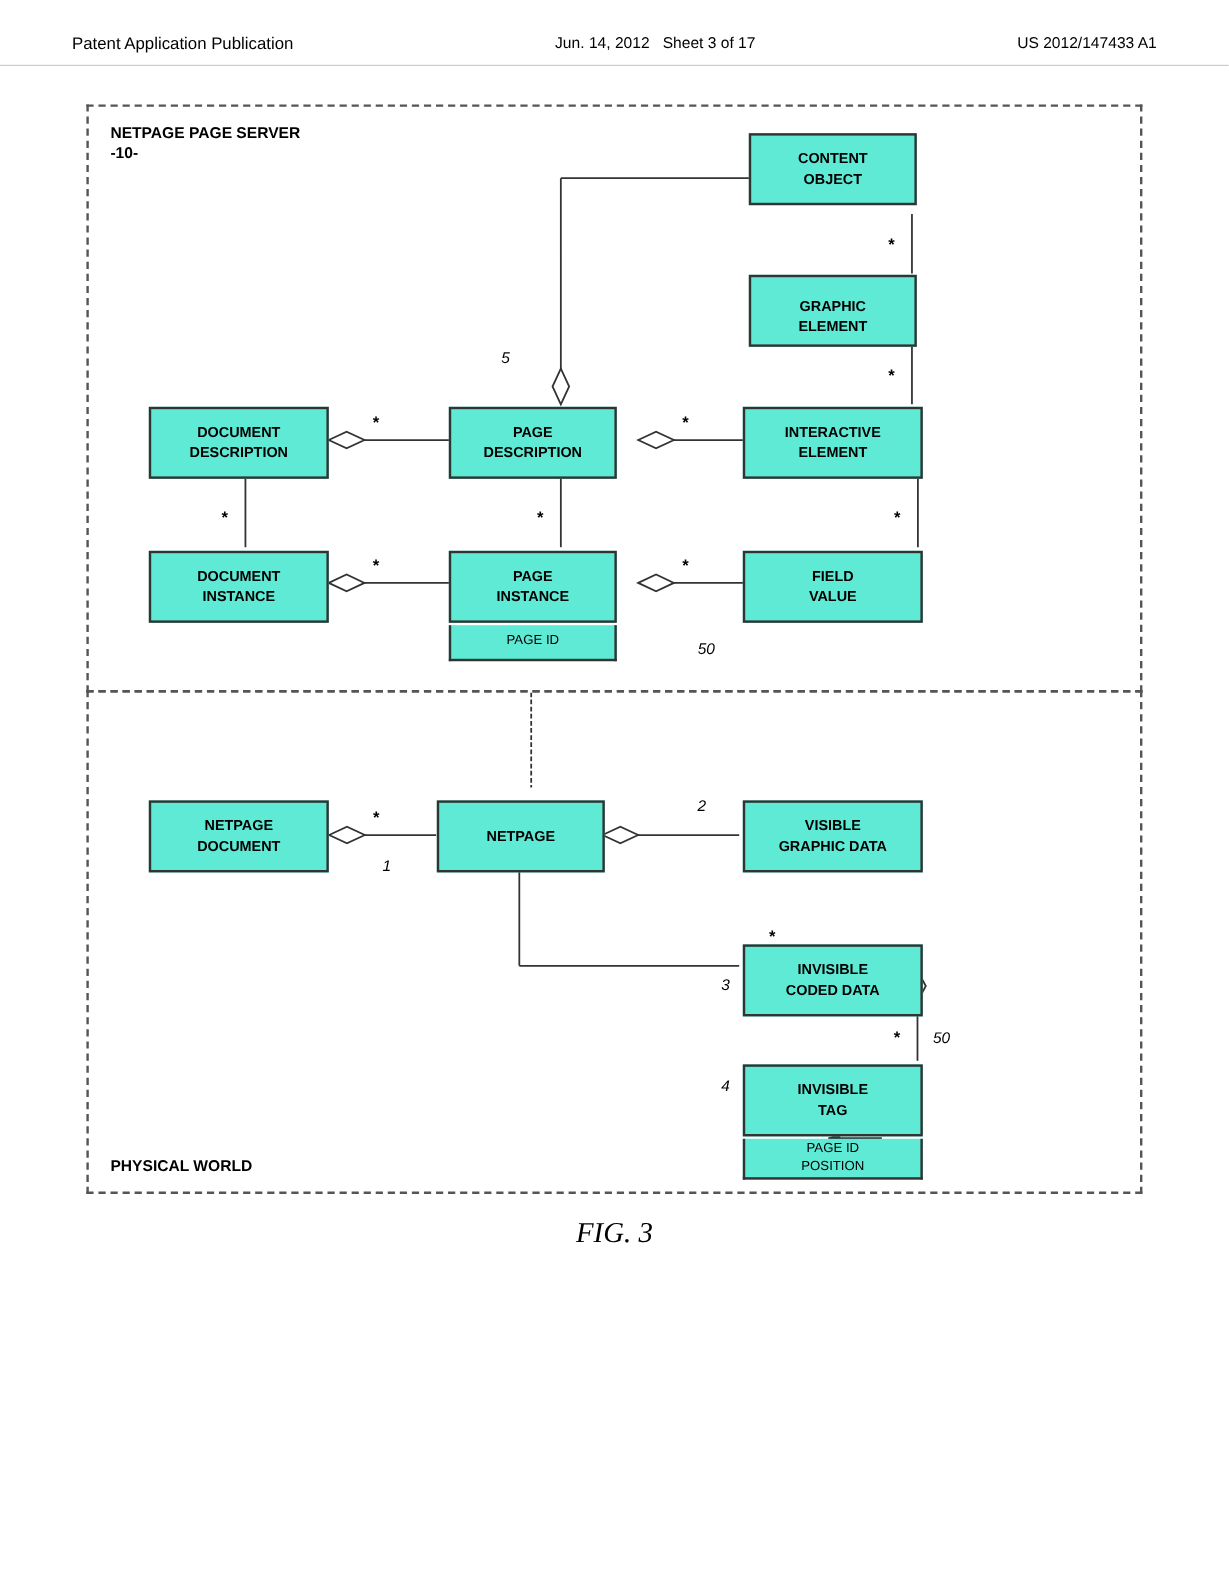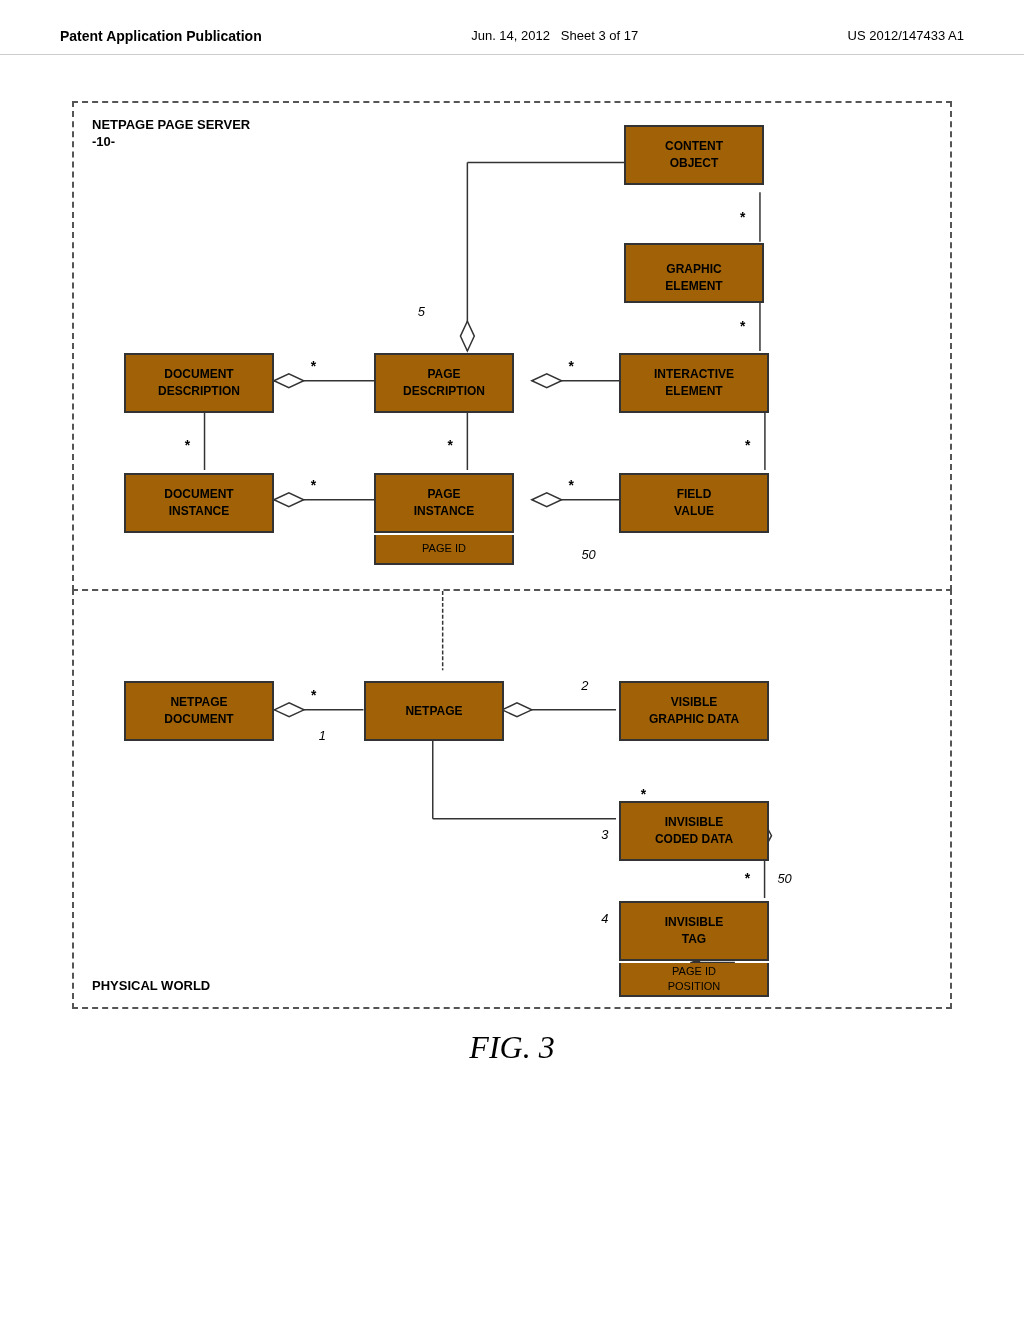--- a/index.html
+++ b/index.html
@@ -13,34 +13,34 @@
 
     
     .header {
       display: flex;
       justify-content: space-between;
       align-items: flex-start;
       padding: 28px 60px 10px 60px;
       font-size: 13px;
       border-bottom: 1px solid #ccc;
     }
-    .header-left { font-weight: bold; font-size: 14px; }
+    .header-left { font-weight: normal; font-size: 14px; }
     .header-center { text-align: right; font-size: 13px; }
     .header-right { font-size: 13px; text-align: right; }
 
     
     .main-content {
       padding: 30px 60px;
     }
 
     
     .diagram-wrapper {
       position: relative;
       width: 880px;
-      margin: 16px auto;
+      margin: 2px auto;
     }
 
     
     .box-server {
       border: 2px dashed #555;
       position: relative;
       width: 100%;
       height: 490px;
     }
 
@@ -67,21 +67,21 @@
       bottom: 14px;
       left: 18px;
       font-size: 13px;
       font-weight: bold;
     }
 
     
     .uml-box {
       position: absolute;
       border: 2px solid #333;
-      background: #a16207;
+      background: #5eead4;
       text-align: center;
       font-size: 12px;
       font-weight: bold;
       display: flex;
       flex-direction: column;
       align-items: center;
       justify-content: center;
       line-height: 1.4;
       padding: 6px;
     }
@@ -93,21 +93,21 @@
       left: 0;
       width: 100%;
       height: 100%;
       pointer-events: none;
     }
 
     
     .figure-caption {
       text-align: center;
       margin-top: 20px;
-      font-size: 32px;
+      font-size: 24px;
       font-style: italic;
       font-family: Georgia, serif;
     }
   </style>
 </head>
 <body>
 
 <div class="header">
   <div class="header-left">Patent Application Publication</div>
   <div class="header-center">

